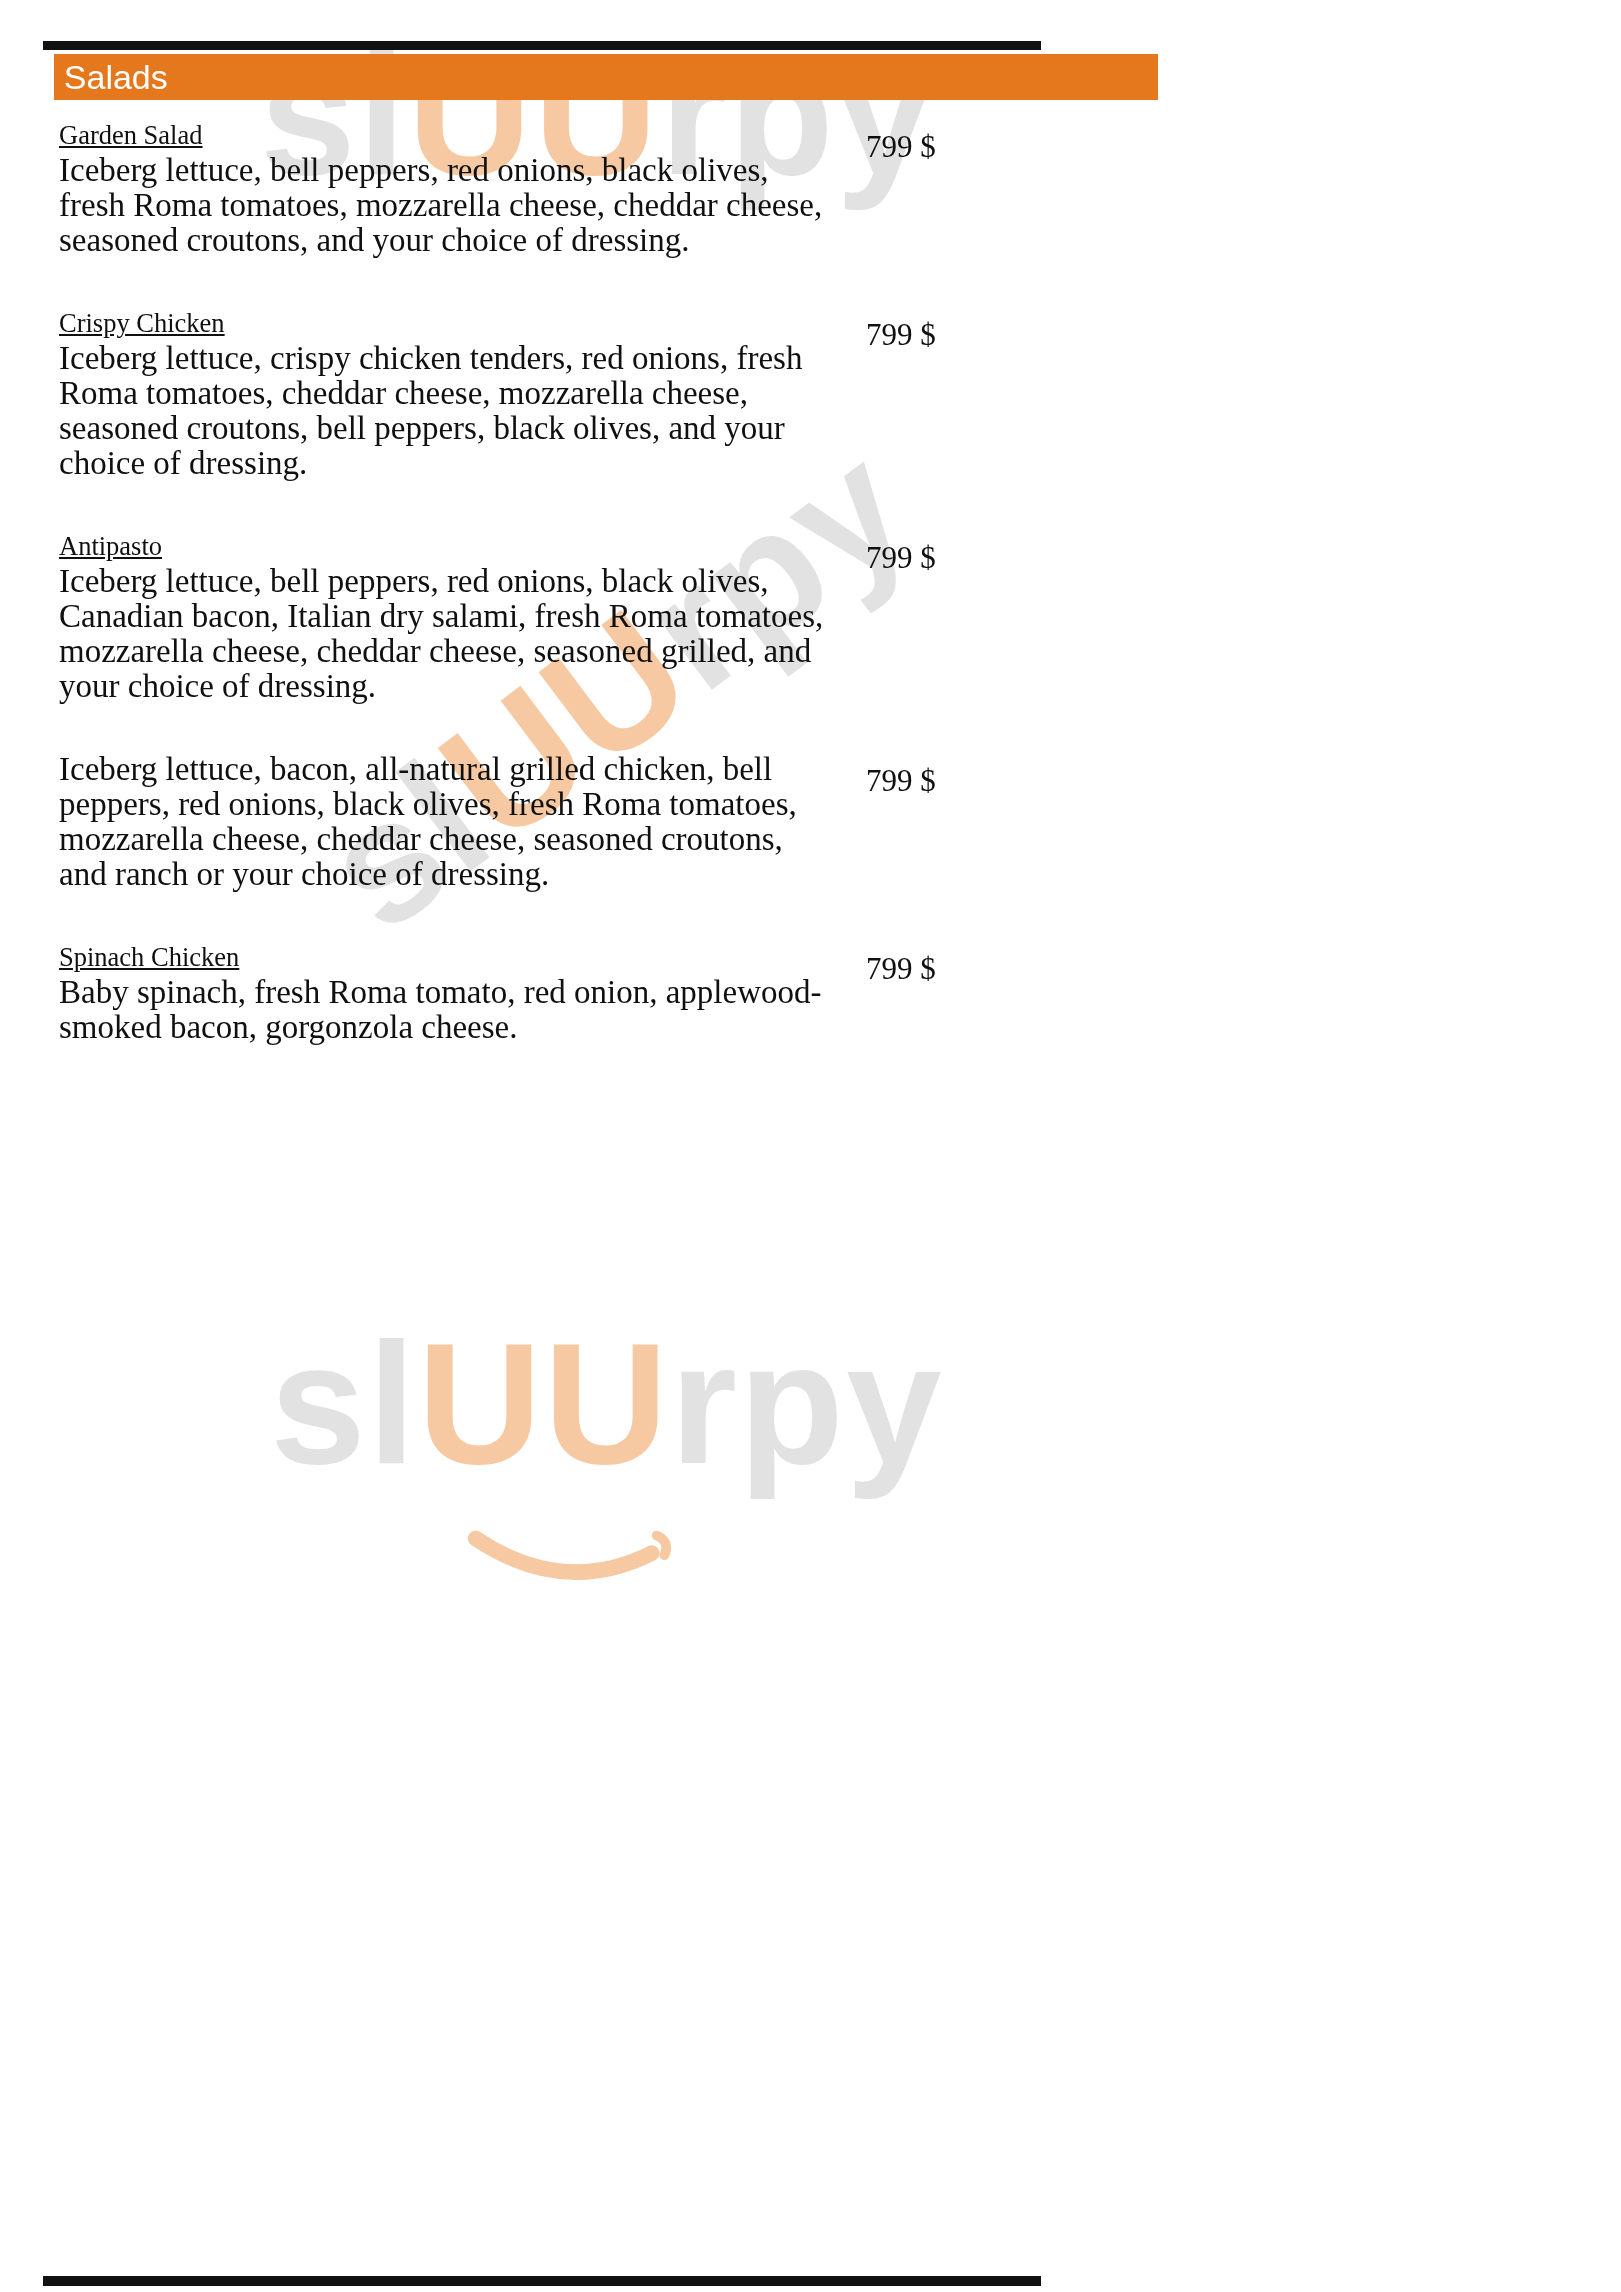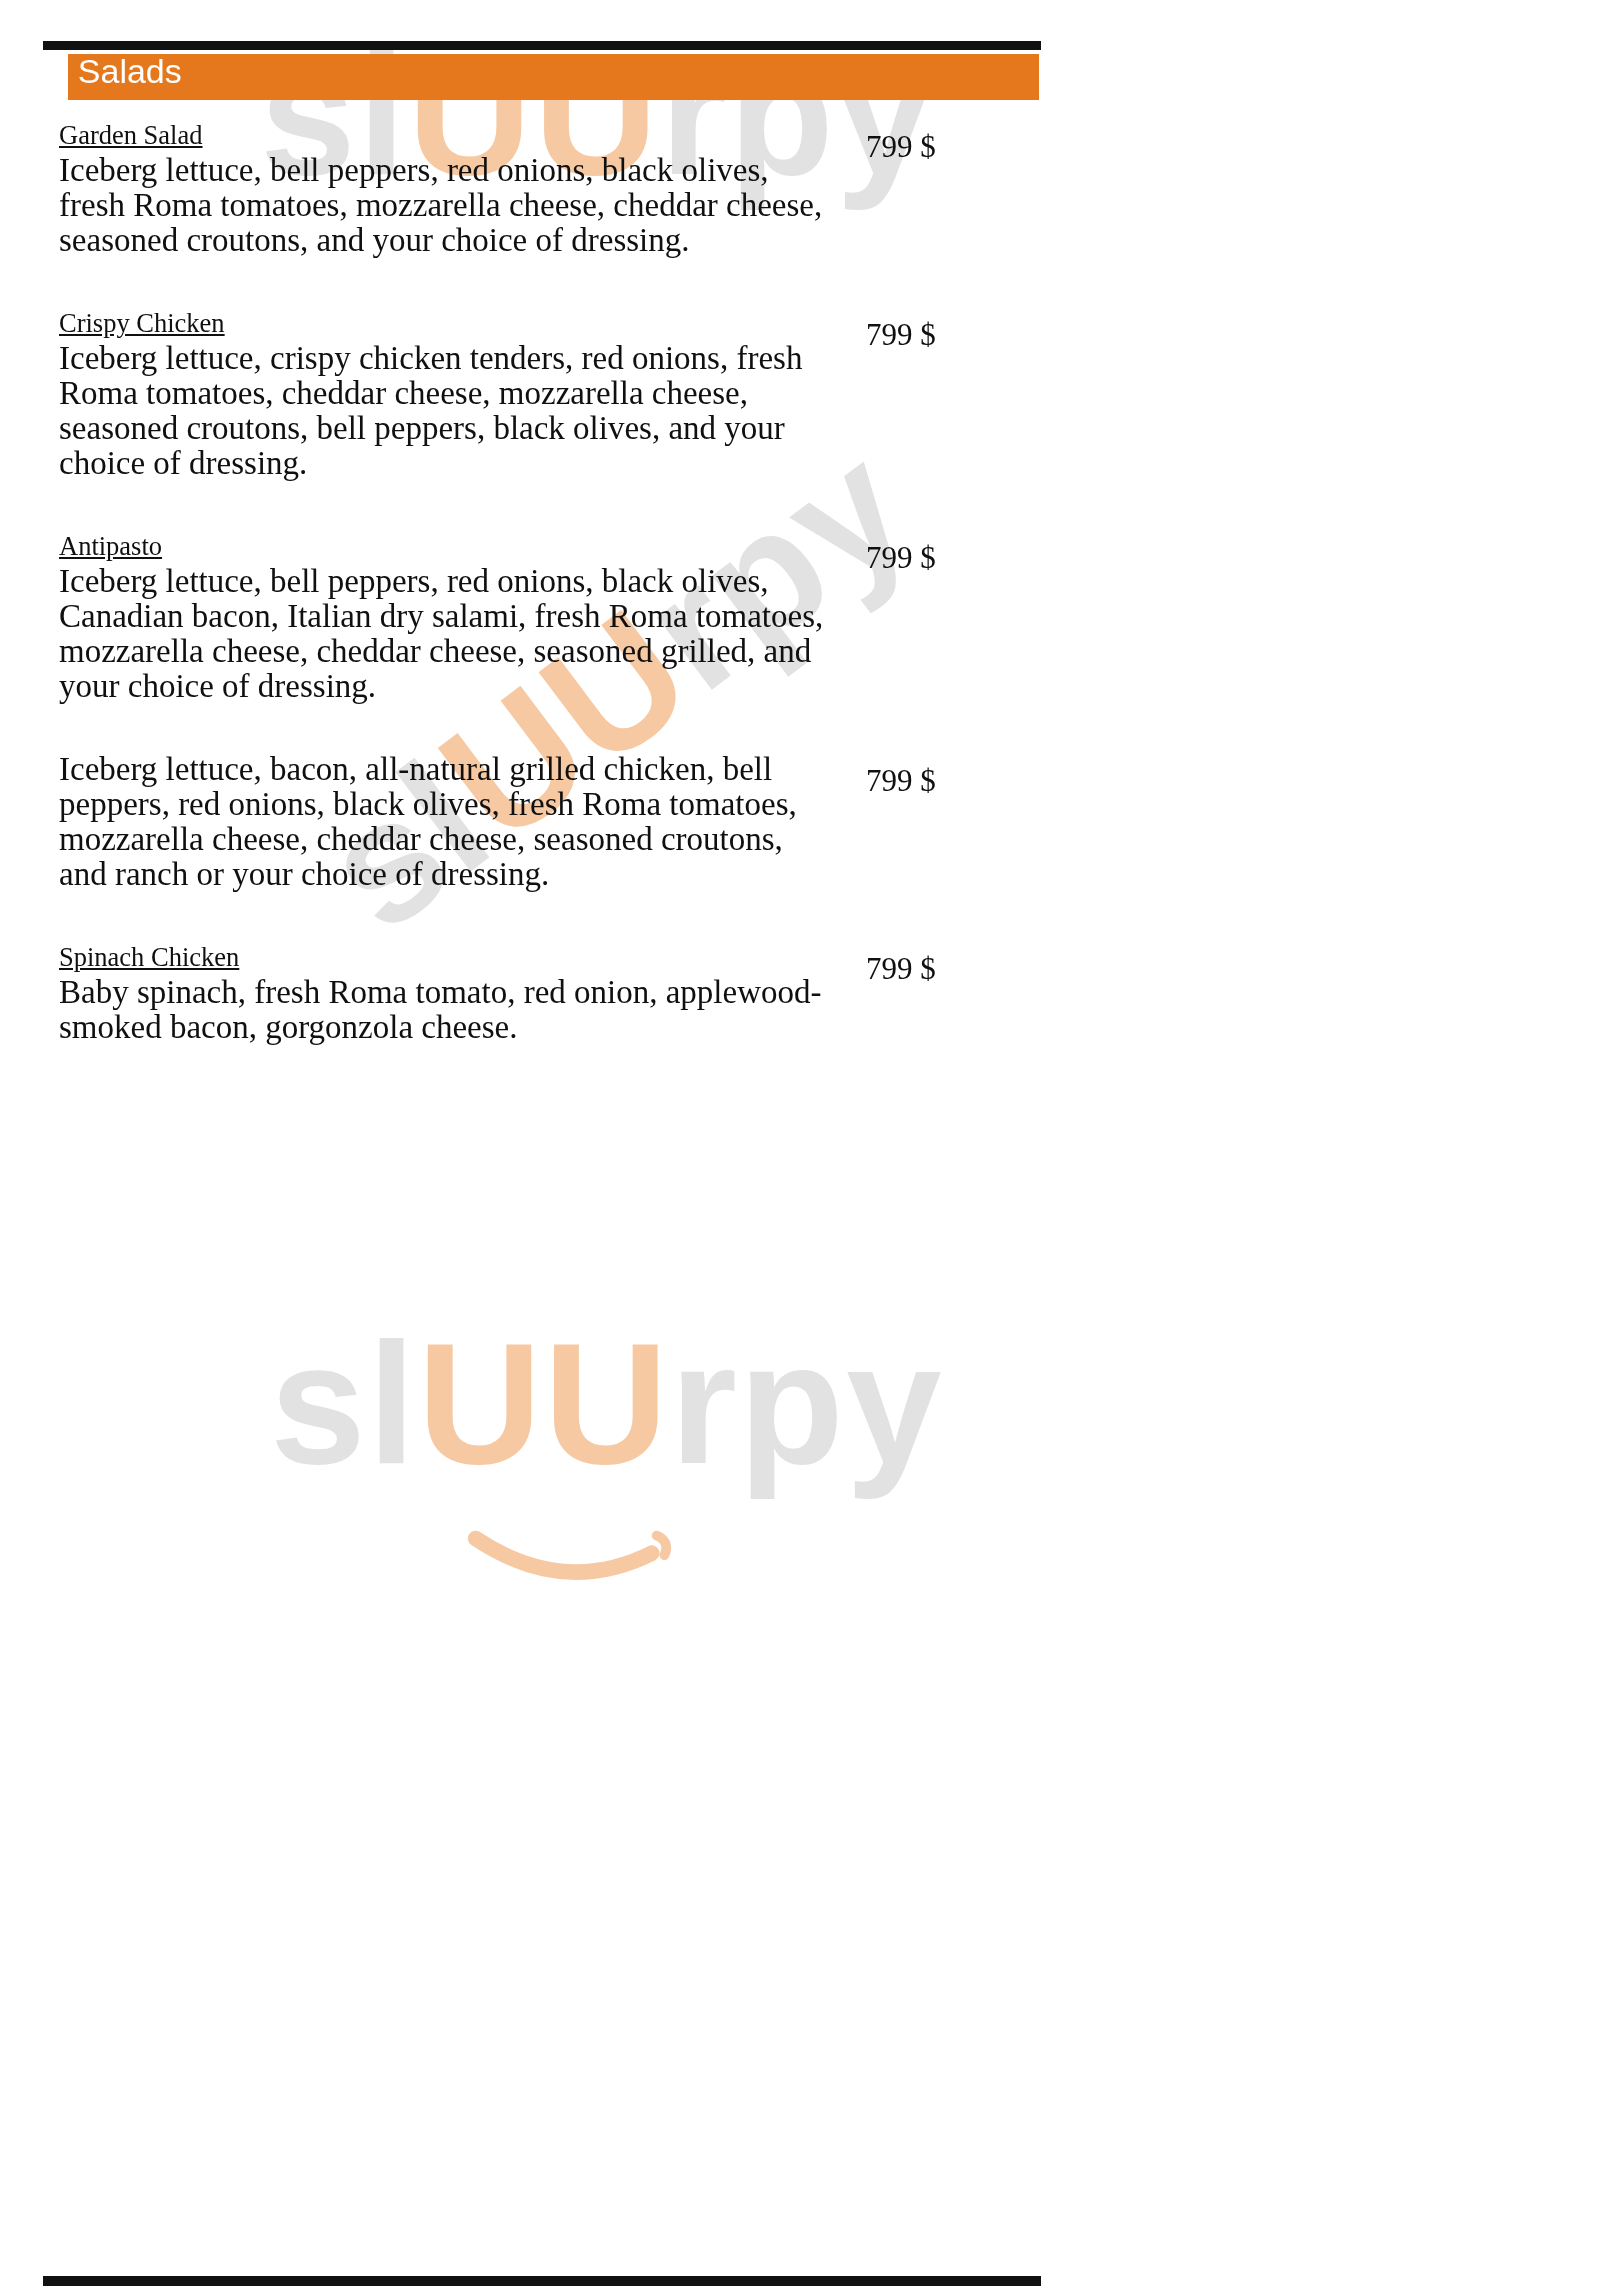--- a/index.html
+++ b/index.html
@@ -35,24 +35,24 @@
   .top-rule {
     position: absolute; left: 43px; top: 41px;
     width: 998px; height: 8.8px; background: #111111; z-index: 2;
   }
   .bottom-rule {
     position: absolute; left: 43px; top: 2276px;
     width: 998px; height: 9.8px; background: #111111; z-index: 2;
   }
   .section-header {
     position: absolute; left: 54px; top: 54px;
-    width: 971px; height: 46px;
+    width: 1104px; height: 46px;
     background: #E5771D;
     z-index: 2;
-    display: flex; align-items: flex-start; margin-left: 14px;
+    display: flex; align-items: center;
   }
   .section-header .title {
     font-family: "Liberation Sans", sans-serif;
     font-size: 34px;
     color: #ffffff;
     padding-left: 9.8px;
     line-height: 1;
   }
 
   

